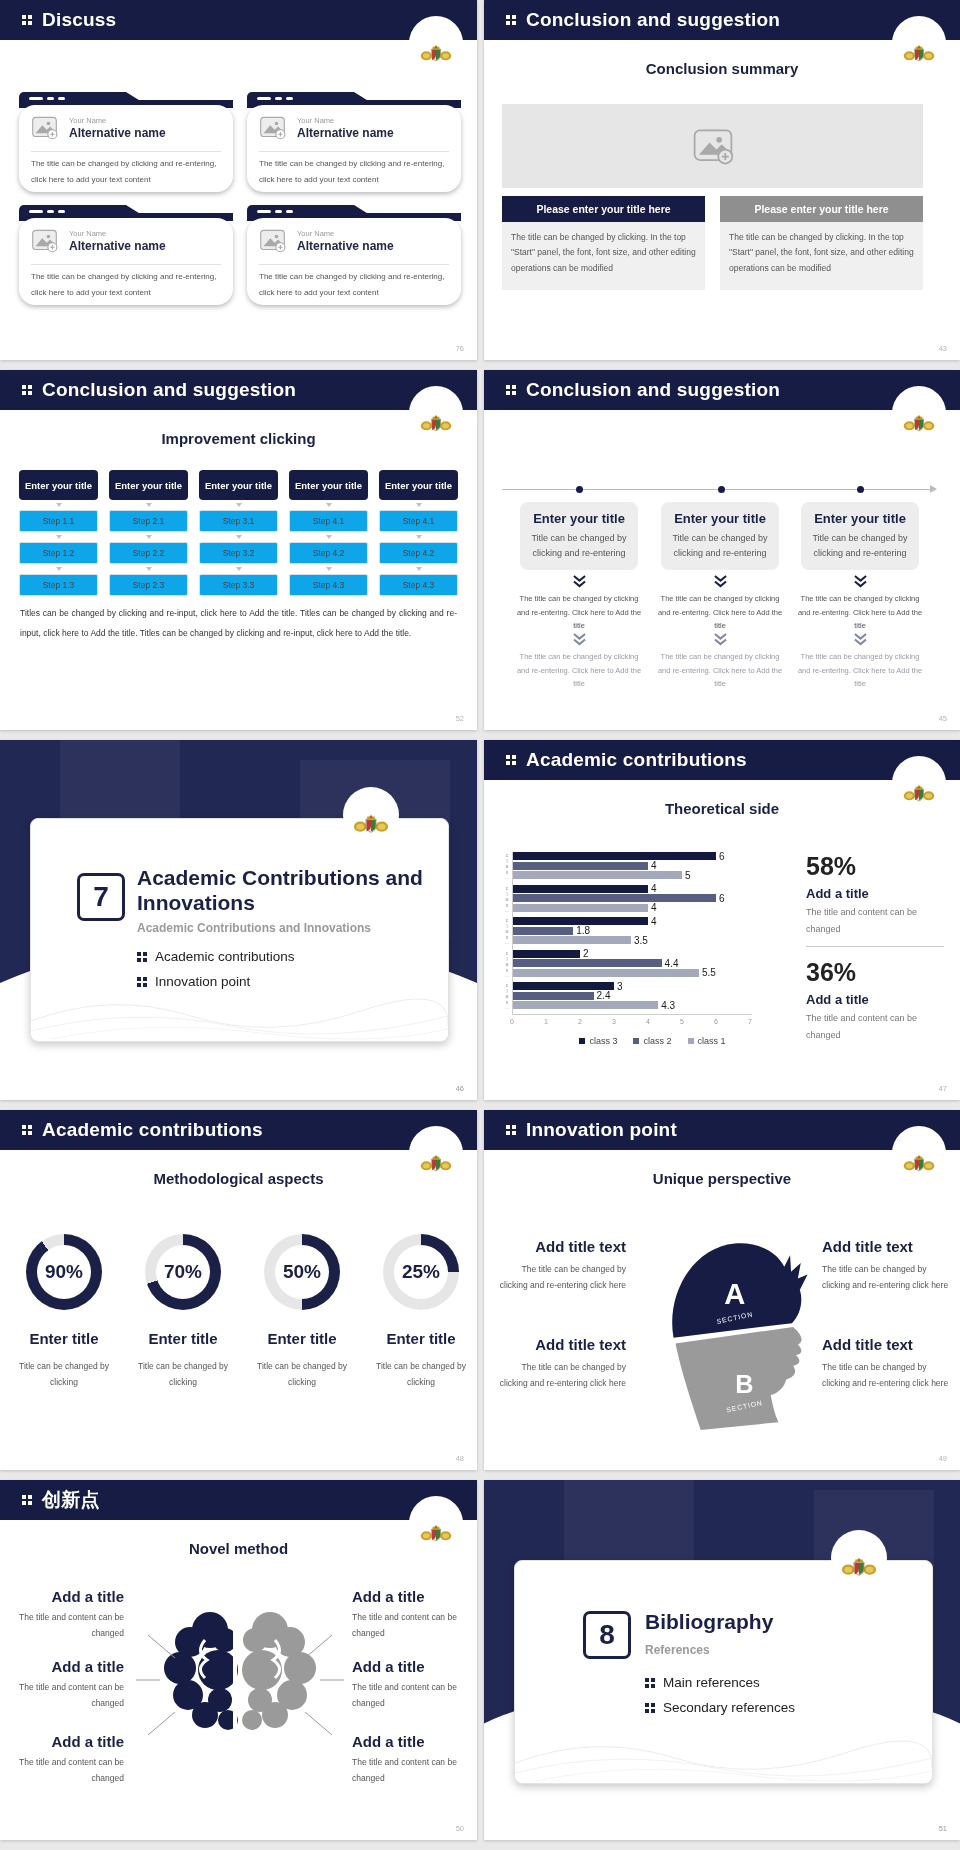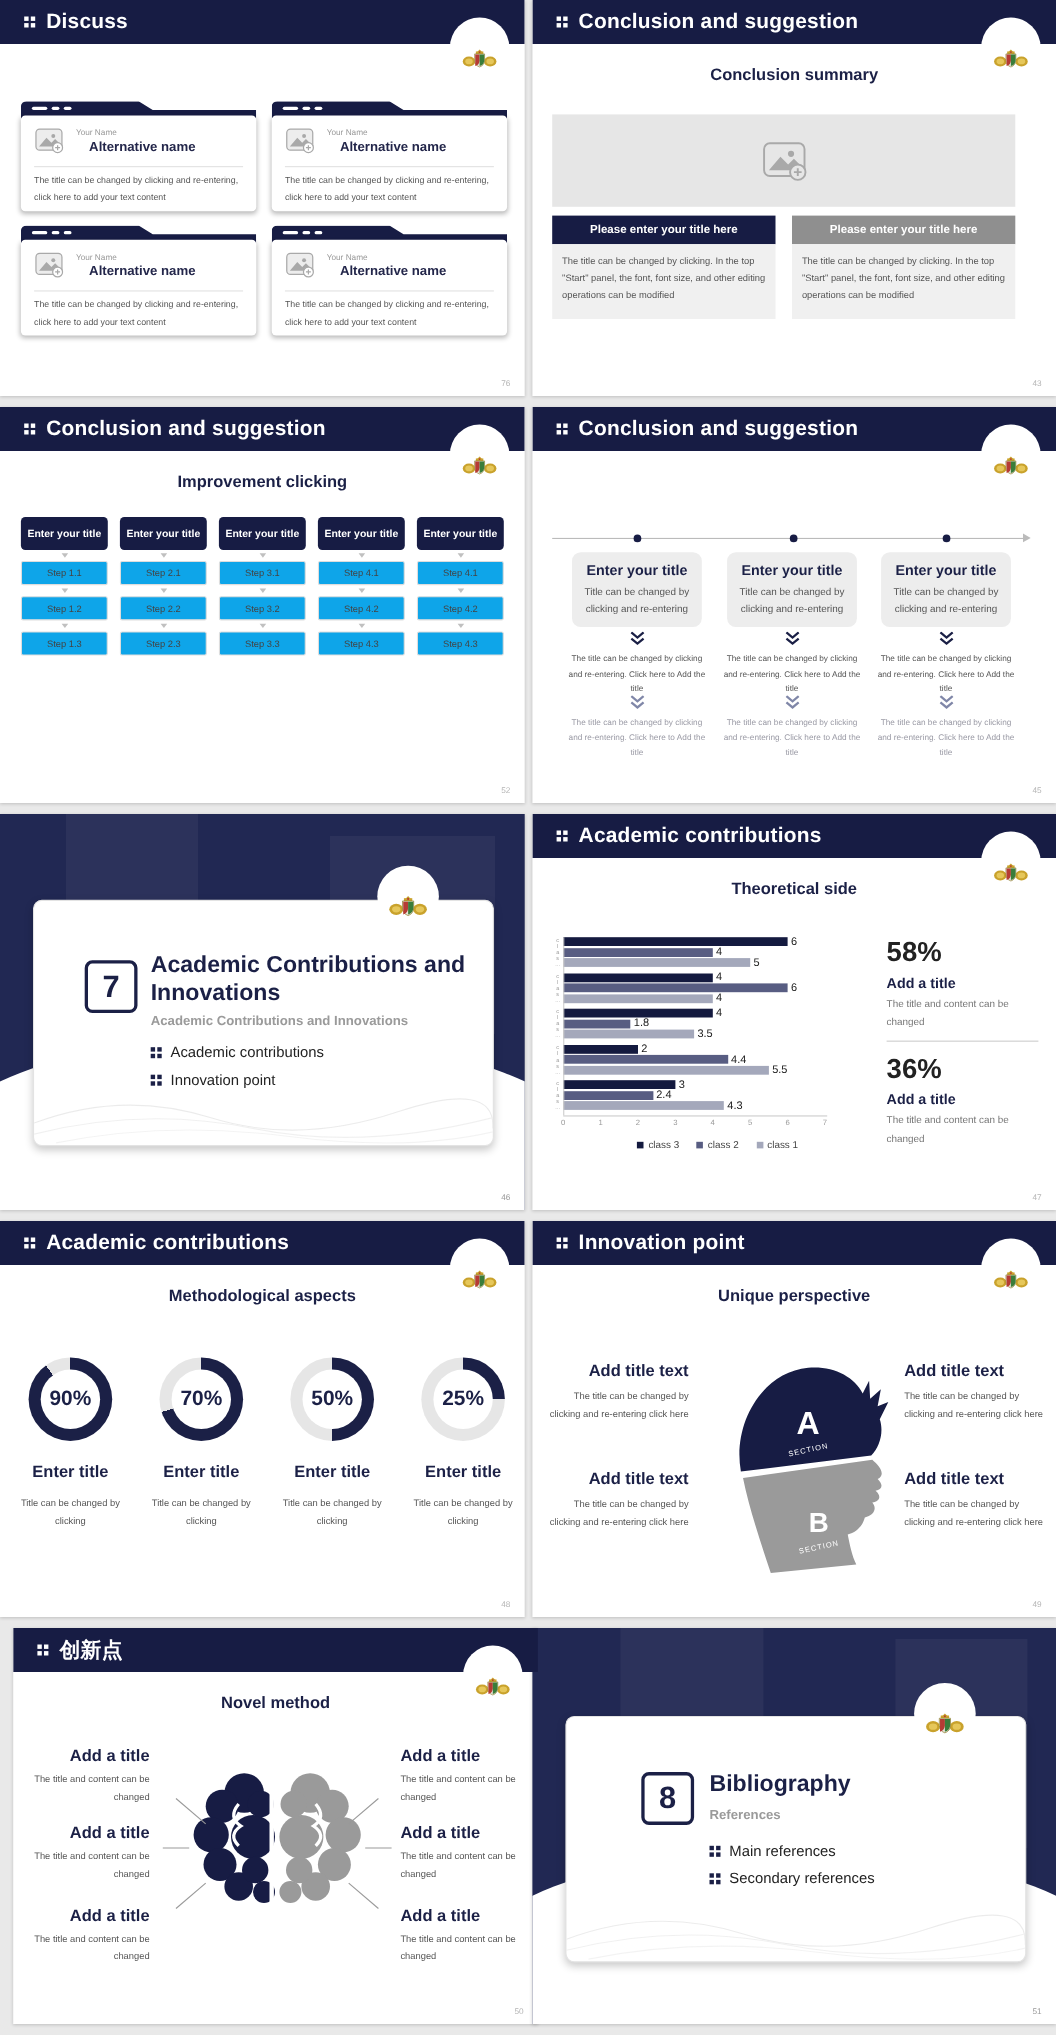--- a/index.html
+++ b/index.html
@@ -12,24 +12,24 @@
   .dots{display:inline-grid;grid-template-columns:4px 4px;grid-gap:2px;}
   .dots i{width:4px;height:4px;display:block;}
   .dots.white i{background:#fff}.dots.navy i{background:#1b2046}
   .crest-circle{position:absolute;top:16px;right:14px;width:54px;height:54px;border-radius:50%;background:#fff;z-index:3;display:flex;align-items:flex-end;justify-content:center;padding-bottom:5px;box-sizing:border-box;}
   .slide-title{position:absolute;top:60px;left:0;width:100%;text-align:center;font-size:15px;font-weight:bold;color:#1b2046;}
   .pagenum{position:absolute;right:13px;bottom:7px;font-size:7.5px;color:#b5b5b5;}
   
   .folder{position:absolute;width:214px;height:100px;}
   .folder .tab{position:absolute;top:0;left:0;width:100%;height:16px;background:#171c44;border-radius:5px 7px 0 0;clip-path:polygon(0 0,50% 0,56% 50%,100% 50%,100% 100%,0 100%);}
   .folder .dash{position:absolute;top:5px;height:3px;border-radius:2px;background:#fff;}
-  .folder .cardi{position:absolute;top:13px;left:0;right:0;bottom:0;background:#fff;border-radius:4px;box-shadow:0 2px 5px rgba(0,0,0,.28);}
+  .folder .cardi{position:absolute;top:13px;left:0;right:0;bottom:0;background:#fff;border-radius:16px;box-shadow:0 2px 5px rgba(0,0,0,.28);}
   .ph-ico{position:absolute;top:9px;left:12px;}
   .folder .nm{position:absolute;top:11px;left:50px;font-size:7.5px;color:#9a9a9a;}
-  .folder .an{position:absolute;top:21px;left:62px;font-size:12px;font-weight:bold;color:#23264a;}
+  .folder .an{position:absolute;top:21px;left:50px;font-size:12px;font-weight:bold;color:#23264a;}
   .folder .hrline{position:absolute;top:46px;left:12px;right:12px;border-top:1px solid #e2e2e2;}
   .folder .bd{position:absolute;top:51px;left:12px;right:9px;font-size:8px;color:#555;line-height:1.95;}
   
   .s2-ph{position:absolute;left:18px;top:104px;width:421px;height:84px;background:#e6e6e6;display:flex;align-items:center;justify-content:center;}
   .s2-box{position:absolute;top:196px;width:203px;}
   .s2-bar{height:26px;display:flex;align-items:center;justify-content:center;color:#fff;font-weight:bold;font-size:10.5px;}
   .bar-navy{background:#171c44}.bar-gray{background:#8f8f8f}
   .s2-body{background:#f0f0f0;padding:8px 9px 14px;font-size:8.5px;color:#555;line-height:1.8;min-height:50px;box-sizing:border-box;}
   
   .s3-col{position:absolute;top:100px;width:79px;display:flex;flex-direction:column;}
@@ -312,20 +312,21 @@
         <div class="s3-col" style="left: 379px;">
           <div class="s3-head">Enter your title</div>
           <div class="caret"></div>
           <div class="s3-step">Step 4.1</div>
           <div class="caret"></div>
           <div class="s3-step">Step 4.2</div>
           <div class="caret"></div>
           <div class="s3-step">Step 4.3</div>
         </div>
       </div>
+    <div class="s3-para">Titles can be changed by clicking and re-input, click here to Add the title. Titles can be changed by clicking and re-input, click here to Add the title. Titles can be changed by clicking and re-input, click here to Add the title.</div>
     <div class="pagenum">52</div>
   </div>
 
   <div class="slide col2 r2">
     <div class="band">
       <span class="dots white">
           <i></i>
           <i></i>
           <i></i>
           <i></i>
@@ -692,21 +693,21 @@
       <h4>Add title text</h4>
       <p>The title can be changed by clicking and re-entering click here</p>
     </div>
     <div class="s8-blk alignL" style="left:338px;top:226px">
       <h4>Add title text</h4>
       <p>The title can be changed by clicking and re-entering click here</p>
     </div>
     <div class="pagenum">49</div>
   </div>
 
-  <div class="slide r5" style="left:12px">
+  <div class="slide r5" style="left:0">
     <div class="band">
       <span class="dots white">
           <i></i>
           <i></i>
           <i></i>
           <i></i>
         </span>
       <h2>创新点</h2>
     </div>
     <div class="crest-circle">

